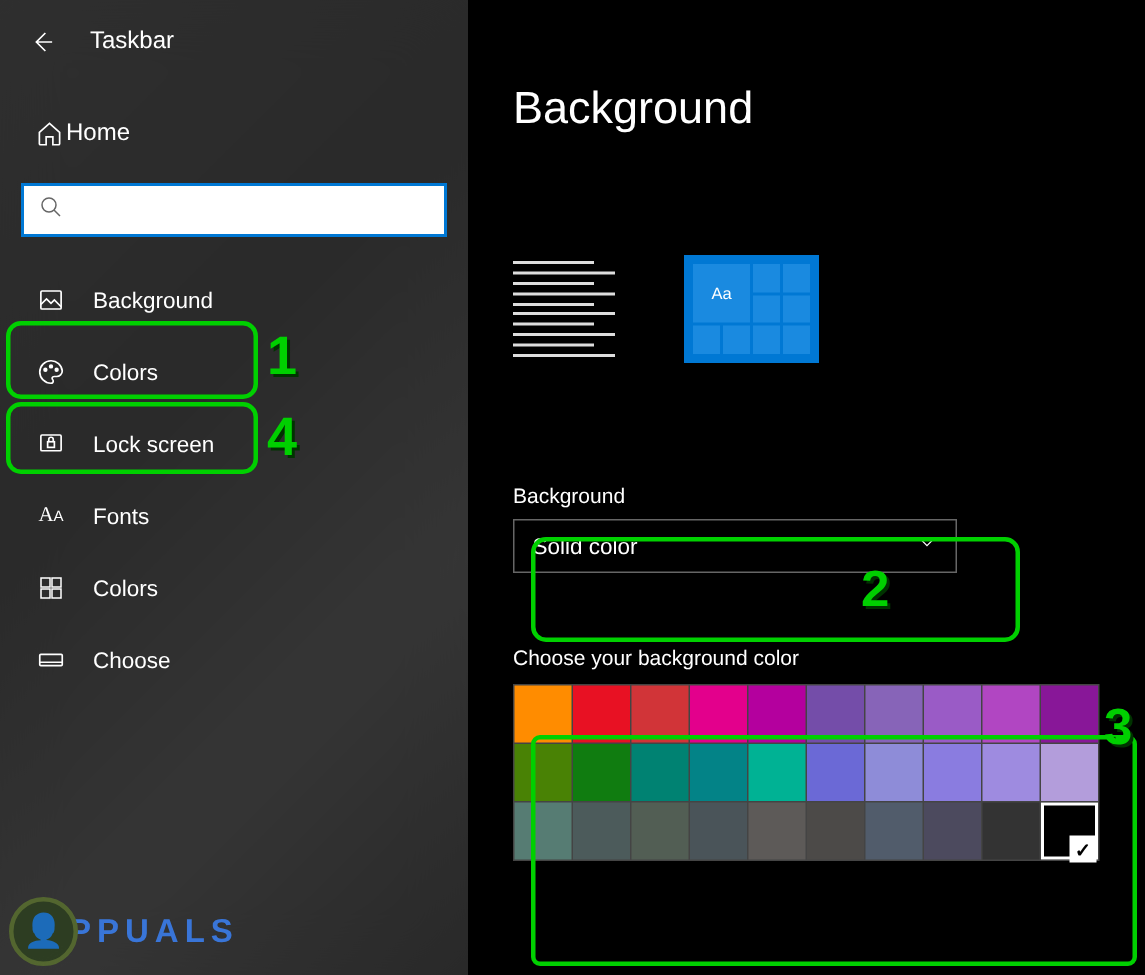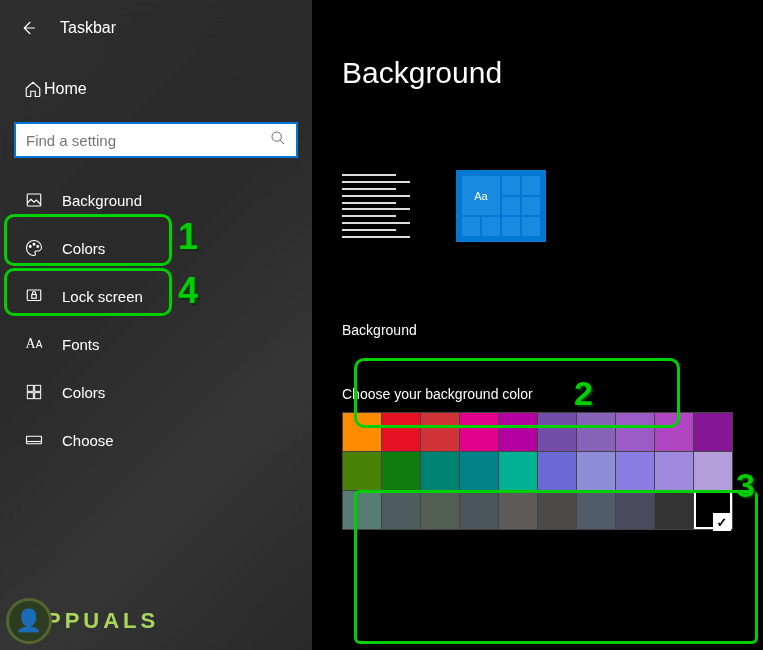--- a/index.html
+++ b/index.html
@@ -53,21 +53,21 @@
     
     .color-section { margin-top: 48px; position: relative; }
     .color-grid { display: grid; grid-template-columns: repeat(10, 38px); grid-auto-rows: 38px; gap: 1px; margin-top: 10px; background: #444; padding: 1px; width: fit-content; }
     .color-cell { cursor: pointer; position: relative; }
     .color-cell.selected { outline: 2px solid #fff; outline-offset: -2px; }
     .color-cell.selected::after { content: "✓"; position: absolute; right: 1px; bottom: -2px; background: #fff; color: #000; width: 18px; height: 18px; display: flex; align-items: center; justify-content: center; font-size: 13px; font-weight: bold; }
     .hl-colorgrid { position: absolute; left: 354px; top: 490px; width: 404px; height: 154px; border: 3px solid #00d000; border-radius: 6px; z-index: 2; pointer-events: none; }
     
     .watermark { position: absolute; left: 6px; bottom: 6px; z-index: 5; display: flex; align-items: center; opacity: 0.85; }
     .watermark .logo { width: 46px; height: 46px; border-radius: 50%; background: #2d4020; border: 3px solid #5a7030; display: flex; align-items: center; justify-content: center; font-size: 22px; color: #c8a060; margin-right: -6px; z-index: 1; }
-    .watermark .wm-text { font-size: 22px; font-weight: 600; color: #bef264; letter-spacing: 4px; }
+    .watermark .wm-text { font-size: 22px; font-weight: 600; color: #3b82f6; letter-spacing: 4px; }
     
     svg { stroke: currentColor; fill: none; stroke-width: 1.5; }
   </style>
 </head>
 <body>
 
 <div class="sidebar">
   <div class="sidebar-blur"></div>
   <div class="sidebar-content">
     <div class="topbar">
@@ -82,21 +82,20 @@
     <div class="home-row">
       <span class="icon">
         <svg width="18" height="18" viewBox="0 0 24 24">
             <path d="M3 11l9-8 9 8v10a1 1 0 01-1 1h-5v-7h-6v7H4a1 1 0 01-1-1V11z"></path>
           </svg>
       </span>
       <span>Home</span>
     </div>
 
     <div class="search-box">
-      <input type="text" placeholder="Find a setting" style="">
       <span class="search-icon">
         <svg width="16" height="16" viewBox="0 0 24 24">
             <circle cx="10" cy="10" r="7"></circle>
             <path d="M21 21l-6-6"></path>
           </svg>
       </span>
     </div>
 
 
     <div class="nav-item">
@@ -184,20 +183,26 @@
         <div class="tile"></div>
           <div class="tile"></div>
           <div class="tile"></div>
           <div class="tile"></div>
       </div>
     </div>
   </div>
 
   <div class="field-group">
     <label class="field-label">Background</label>
+    <div class="dropdown">
+      <span>Solid color</span>
+      <span><svg width="14" height="14" viewBox="0 0 24 24">
+            <path d="M6 9l6 6 6-6"></path>
+          </svg></span>
+    </div>
   </div>
 
   <div class="color-section">
     <label class="field-label">Choose your background color</label>
     <div class="color-grid" id="color-grid">
         <div class="color-cell" style="background: rgb(255, 140, 0);"></div>
         <div class="color-cell" style="background: rgb(232, 17, 35);"></div>
         <div class="color-cell" style="background: rgb(209, 52, 56);"></div>
         <div class="color-cell" style="background: rgb(227, 0, 140);"></div>
         <div class="color-cell" style="background: rgb(180, 0, 158);"></div>

